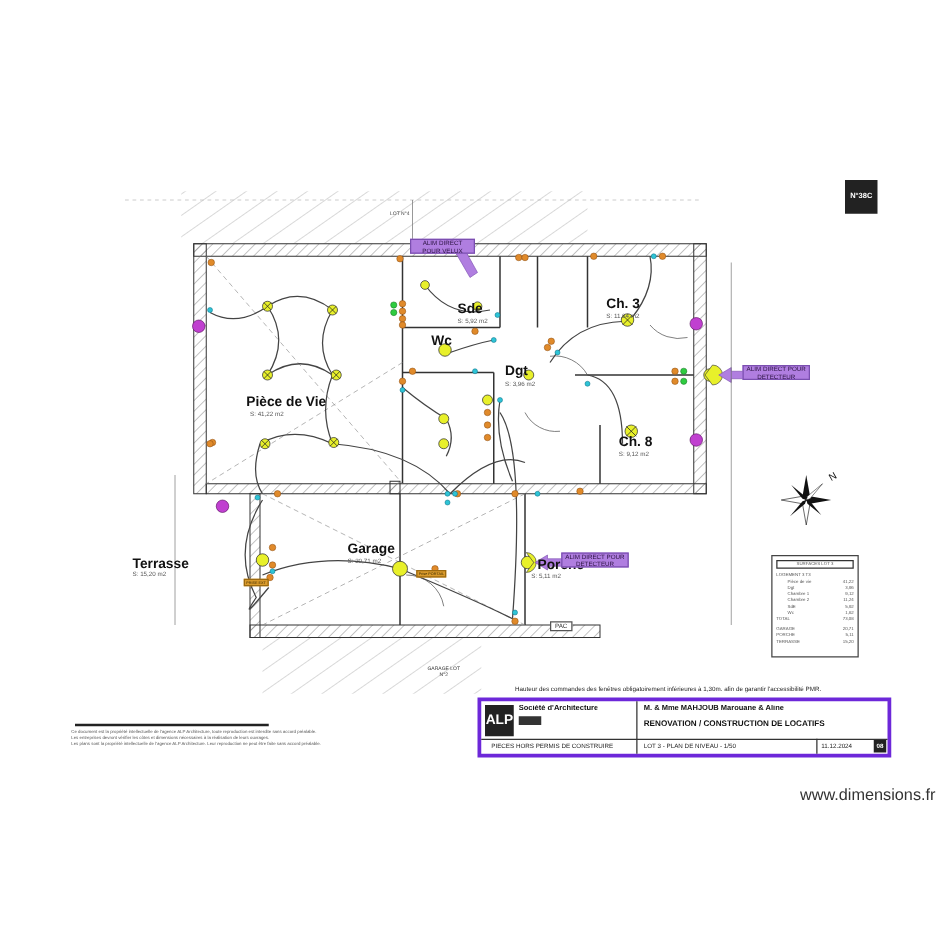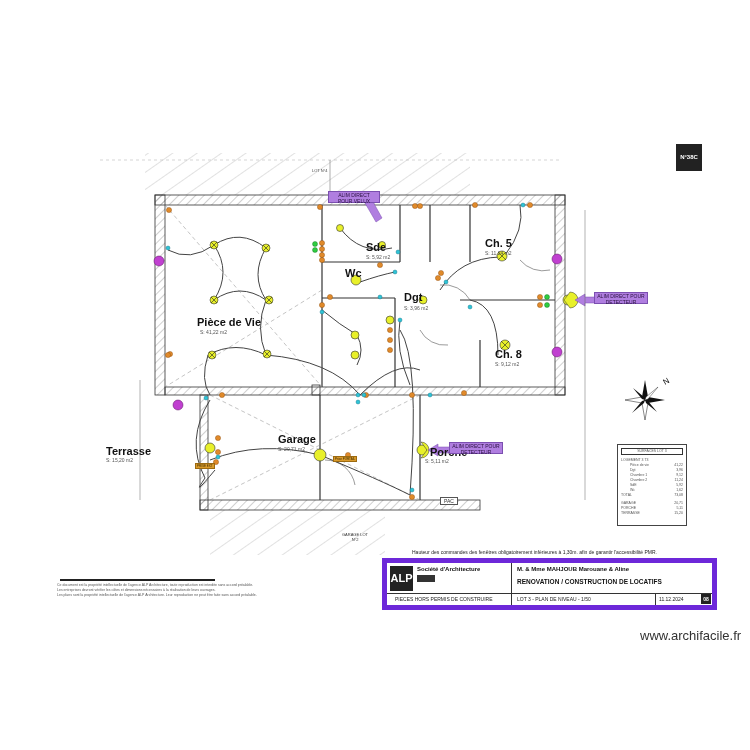--- a/index.html
+++ b/index.html
@@ -4,21 +4,21 @@
   <style>
     html, body { margin:0; padding:0; background:#ffffff; }
     body { width:750px; height:750px; position:relative; overflow:hidden; font-family:"Liberation Sans", sans-serif; }
     .abs { position:absolute; }
     svg#plan { position:absolute; left:0; top:0; width:750px; height:750px; }
     .room-label { position:absolute; font-family:"Liberation Sans", sans-serif; font-weight:bold; color:#111; font-size:11px; line-height:1; white-space:nowrap; }
     .room-area { position:absolute; font-family:"Liberation Sans", sans-serif; color:#555; font-size:5px; white-space:nowrap; }
     .callout { position:absolute; background:#b07ee0; border:1px solid #7b4fb0; color:#2a1240; font-size:5px; line-height:6px; text-align:center; font-family:"Liberation Sans", sans-serif; padding:0 2px; box-sizing:border-box; }
     .badge { position:absolute; background:#222; color:#fff; font-size:6px; font-weight:bold; text-align:center; font-family:"Liberation Sans", sans-serif; }
     .watermark { position:absolute; font-family:"Liberation Sans", sans-serif; font-size:13px; color:#333; }
-    .tb { position:absolute; border:5px solid #6d28d9; background:#fff; font-family:"Liberation Sans", sans-serif; }
+    .tb { position:absolute; border:3px solid #6d28d9; background:#fff; font-family:"Liberation Sans", sans-serif; }
     .tb-cell { position:absolute; font-size:5px; color:#333; white-space:nowrap; overflow:hidden; }
     .tb-logo { position:absolute; background:#222; color:#fff; font-weight:bold; font-size:11px; text-align:center; }
     .surf { position:absolute; border:1px solid #444; font-size:3.5px; color:#555; font-family:"Liberation Sans", sans-serif; background:#fff; }
     .surf-row { display:flex; justify-content:space-between; padding:0 3px; line-height:5px; }
     .notes { position:absolute; font-size:3.5px; color:#555; line-height:5px; font-family:"Liberation Sans", sans-serif; }
     .tag-orange { position:absolute; background:#d99a2b; color:#3a2a00; font-size:3px; padding:0 1px; border:1px solid #9c6a10; }
   </style>
 </head>
 <body>
 
@@ -231,21 +231,21 @@
   </g>
 </svg>
 
 <div class="room-label" style="left:197px;top:317px;">Pièce de Vie</div>
 <div class="room-area" style="left:200px;top:329px;">S: 41,22 m2</div>
 <div class="room-label" style="left:366px;top:242px;">Sde</div>
 <div class="room-area" style="left:366px;top:254px;">S: 5,92 m2</div>
 <div class="room-label" style="left:345px;top:268px;">Wc</div>
 <div class="room-label" style="left:404px;top:292px;">Dgt</div>
 <div class="room-area" style="left:404px;top:305px;">S: 3,96 m2</div>
-<div class="room-label" style="left:485px;top:238px;">Ch. 5</div>
+<div class="room-label" style="left:485px;top:238px;">Ch. 3</div>
 <div class="room-area" style="left:485px;top:250px;">S: 11,24 m2</div>
 <div class="room-label" style="left:495px;top:349px;">Ch. 8</div>
 <div class="room-area" style="left:495px;top:361px;">S: 9,12 m2</div>
 <div class="room-label" style="left:278px;top:434px;">Garage</div>
 <div class="room-area" style="left:278px;top:446px;">S: 20,71 m2</div>
 <div class="room-label" style="left:430px;top:447px;">Porche</div>
 <div class="room-area" style="left:425px;top:458px;">S: 5,11 m2</div>
 <div class="room-label" style="left:106px;top:446px;">Terrasse</div>
 <div class="room-area" style="left:106px;top:457px;">S: 15,20 m2</div>
 
@@ -323,13 +323,13 @@
   <div class="abs" style="left:0;top:30px;width:325px;height:1px;background:#333;"></div>
   <div class="tb-cell" style="left:130px;top:3px;font-size:6px;font-weight:bold;color:#111;">M. &amp; Mme MAHJOUB Marouane &amp; Aline</div>
   <div class="tb-cell" style="left:130px;top:15px;font-size:6.5px;font-weight:bold;color:#111;">RENOVATION / CONSTRUCTION DE LOCATIFS</div>
   <div class="tb-cell" style="left:8px;top:33px;font-size:5px;color:#222;">PIECES HORS PERMIS DE CONSTRUIRE</div>
   <div class="tb-cell" style="left:130px;top:33px;font-size:5px;color:#222;">LOT 3 - PLAN DE NIVEAU - 1/50</div>
   <div class="abs" style="left:268px;top:30px;width:1px;height:12px;background:#333;"></div>
   <div class="tb-cell" style="left:272px;top:33px;font-size:5px;color:#222;">11.12.2024</div>
   <div class="tb-logo" style="left:314px;top:31px;width:10px;height:10px;line-height:10px;font-size:5px;">08</div>
 </div>
 
-<div class="watermark" style="left:640px;top:628px;">www.archifacile.fr</div>
+<div class="watermark" style="left:640px;top:628px;">www.dimensions.fr</div>
 
 </body></html>

